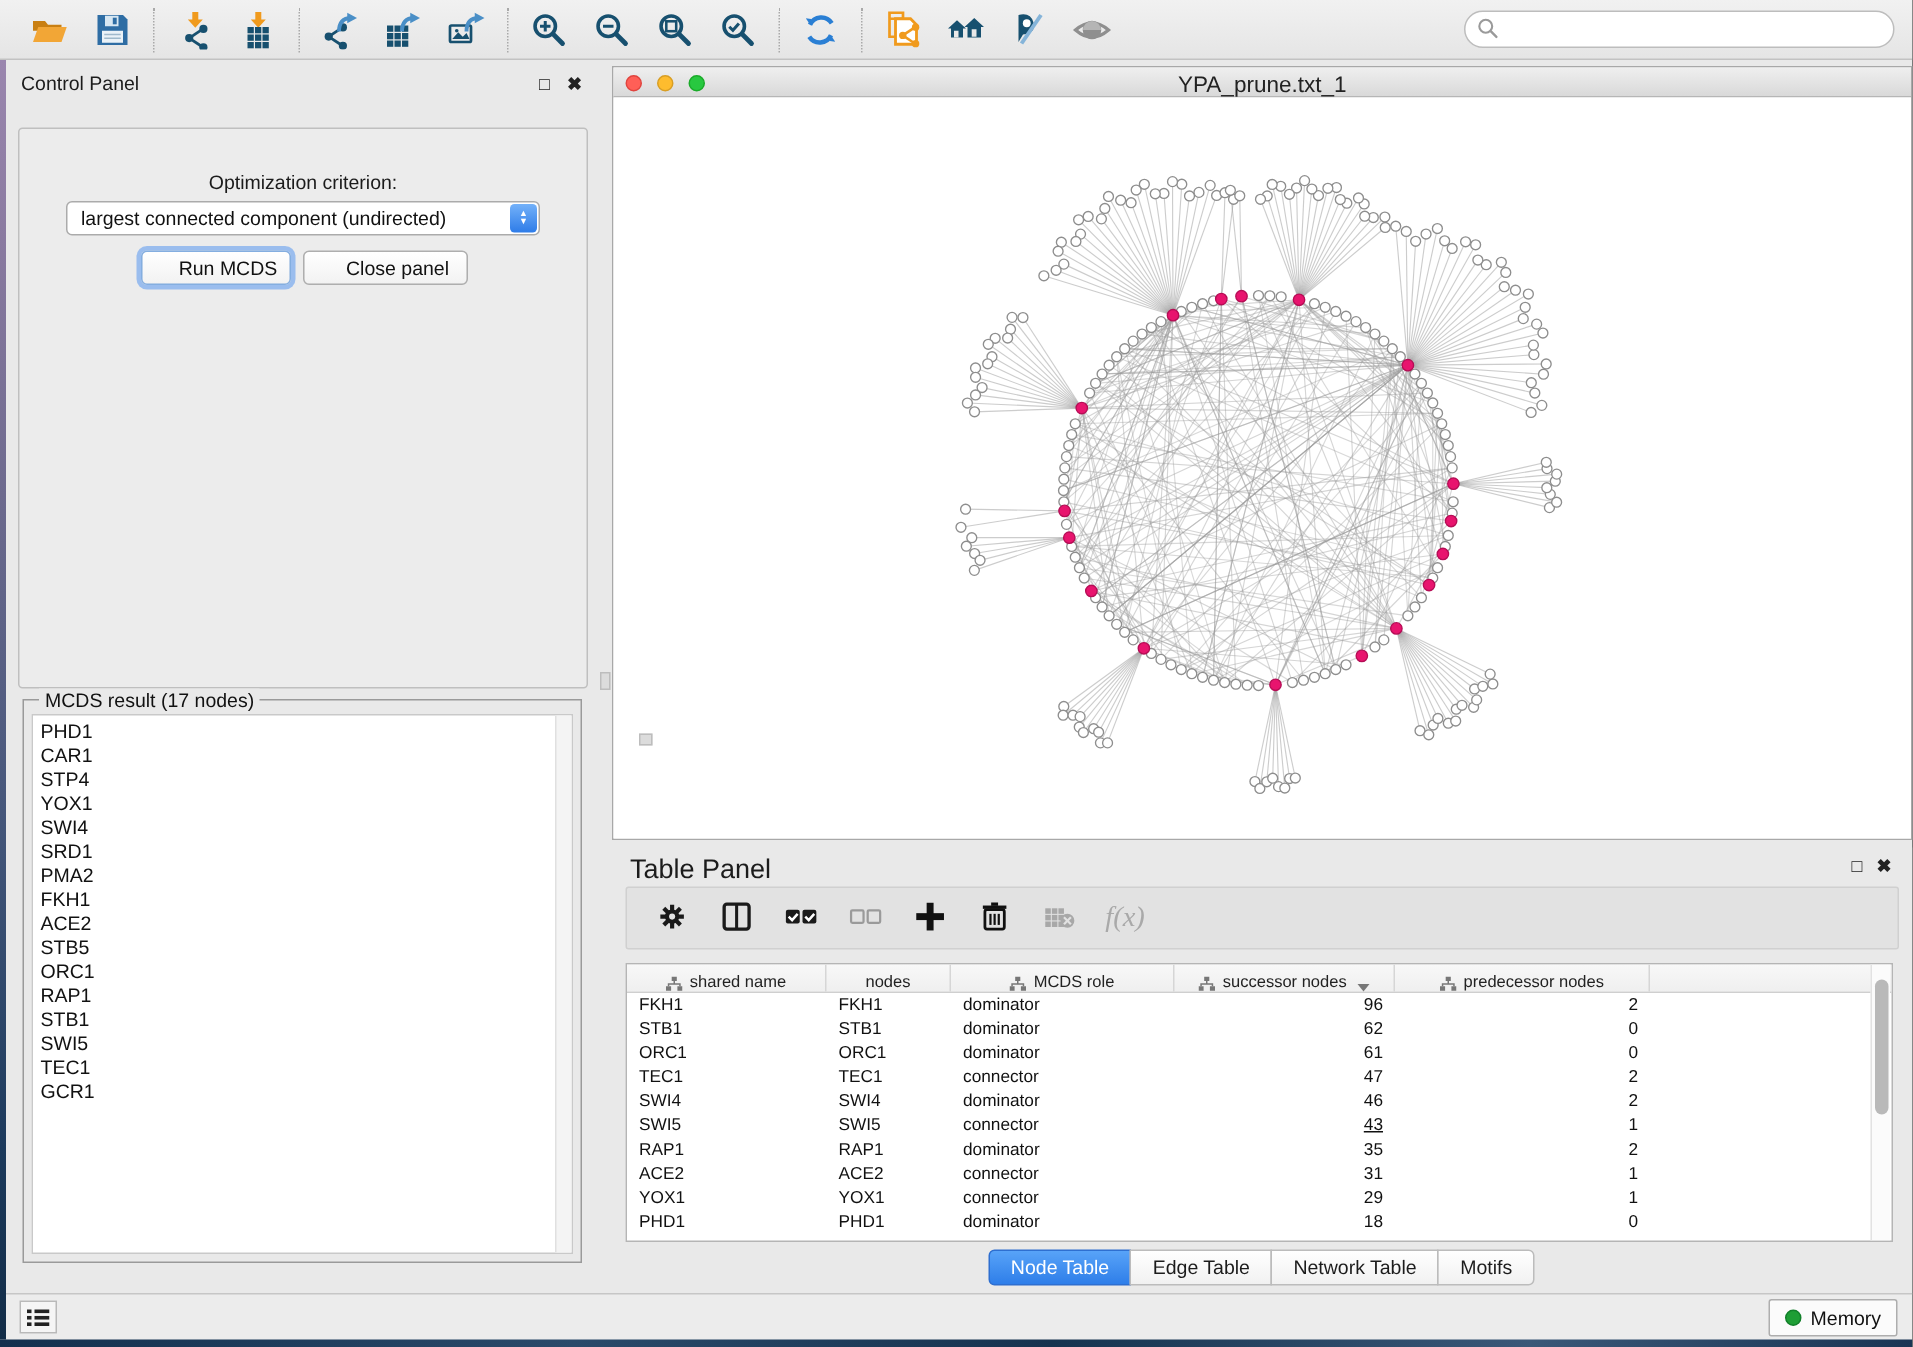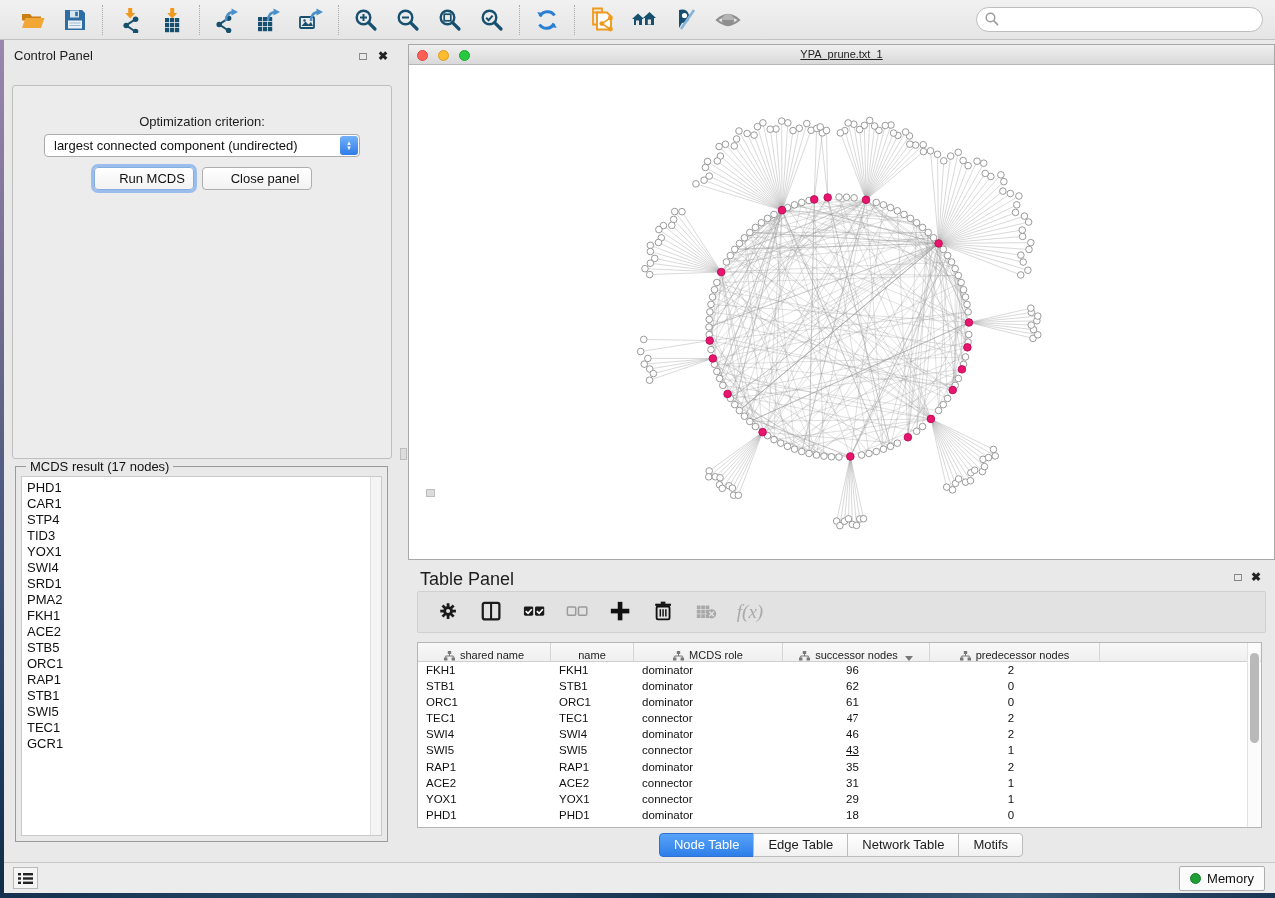--- a/index.html
+++ b/index.html
@@ -72,21 +72,21 @@
 
   
   .net-window { position:absolute; left:408px; top:44px; width:867px; height:516px;
     border:1px solid #a8a8a8; background:#fff; }
   .net-titlebar { position:absolute; left:0; top:0; width:100%; height:20px;
     background:linear-gradient(180deg,#efefef,#d9d9d9); border-bottom:1px solid #b6b6b6; }
   .tl { position:absolute; top:4.5px; width:11px; height:11px; border-radius:50%; cursor:pointer; }
   .tl-red { left:8px; background:#ff5f57; border:1px solid #e0443e; }
   .tl-yellow { left:29px; background:#febc2e; border:1px solid #d89e24; }
   .tl-green { left:50px; background:#28c840; border:1px solid #1aab29; }
-  .net-title { position:absolute; left:0; top:3px; width:100%; text-align:center; font-size:11px; color:#222;text-decoration:underline; }
+  .net-title { position:absolute; left:0; top:3px; width:100%; text-align:center; font-size:15px; color:#222; }
   .net-view { position:absolute; left:0; top:20px; width:865px; height:494px; background:#fff; overflow:hidden; }
 
   
   .table-panel { position:absolute; left:408px; top:565px; width:867px; height:297px; background:#e9e9e9; }
   .tp-title { position:absolute; left:12px; top:4px; font-size:18px; color:#1c1c1c; }
   .tp-float { right:28px; top:3px; }
   .tp-close { right:10px; top:3px; font-weight:bold; }
   .tp-toolbar { position:absolute; left:9px; top:26px; width:849px; height:42px; background:#e2e2e2;
     border:1px solid #d0d0d0; border-radius:2px; display:flex; align-items:center; gap:17px; padding-left:18px; }
   .tp-icon { width:26px; height:26px; display:flex; align-items:center; justify-content:center; cursor:pointer; }
@@ -97,21 +97,21 @@
     border:1px solid #b5b5b5; overflow:hidden; }
   .tp-hrow { display:flex; height:19px; background:linear-gradient(180deg,#f8f8f8,#efefef);
     border-bottom:1px solid #cfcfcf; }
   .tp-hcell { display:flex; align-items:flex-end; justify-content:center; gap:5px; font-size:11px; color:#222;
     border-right:1px solid #d6d6d6; position:relative; cursor:pointer; }
   .tp-hcell:last-child { border-right:none; }
   .sort-arrow { width:0; height:0; border-left:4px solid transparent; border-right:4px solid transparent;
     border-top:5px solid #777; margin-left:2px; }
   .tp-row { display:flex; height:16.1px; }
   .tp-cell { font-size:11.5px; color:#111; line-height:16px; white-space:nowrap; overflow:hidden; }
-  .tp-cell.num { text-align:center; }
+  .tp-cell.num { text-align:right; }
   .tp-scroll { position:absolute; right:1px; top:0; width:13px; height:184px; background:#fbfbfb;
     border-left:1px solid #e2e2e2; }
   .tp-thumb { position:absolute; left:2px; top:10px; width:9px; height:90px; background:#b9b9b9; border-radius:5px; }
 
   .tp-tabs { position:absolute; left:0; top:268px; width:100%; display:flex; justify-content:center; }
   .tp-tab { font-size:13px; color:#1c1c1c; background:linear-gradient(180deg,#ffffff,#f1f1f1);
     border:1px solid #bcbcbc; padding:3px 14px 4px; margin-left:-1px; cursor:pointer; }
   .tp-tab:first-child { border-radius:4px 0 0 4px; }
   .tp-tab:last-child { border-radius:0 4px 4px 0; }
   .tp-tab.active { background:linear-gradient(180deg,#58a3f8,#2e7ee9); color:#fff; border-color:#2e6fd0; }
@@ -337,21 +337,20 @@
     </div>
     <button class="cp-btn run-btn">Run MCDS</button>
     <button class="cp-btn closepanel-btn">Close panel</button>
 
     <div class="result-box">
       <span class="result-legend">MCDS result (17 nodes)</span>
       <div class="result-list" id="result-list">
           <div class="result-item">PHD1</div>
           <div class="result-item">CAR1</div>
           <div class="result-item">STP4</div>
-          <div class="result-item">TID3</div>
           <div class="result-item">YOX1</div>
           <div class="result-item">SWI4</div>
           <div class="result-item">SRD1</div>
           <div class="result-item">PMA2</div>
           <div class="result-item">FKH1</div>
           <div class="result-item">ACE2</div>
           <div class="result-item">STB5</div>
           <div class="result-item">ORC1</div>
           <div class="result-item">RAP1</div>
           <div class="result-item">STB1</div>
@@ -1087,21 +1086,21 @@
           <div class="tp-hcell" style="width: 133px;">
             <svg width="11" height="10" viewBox="0 0 11 10">
               <rect x="3.8" y="0" width="3.4" height="3" fill="#777"></rect>
               <rect x="0" y="6.5" width="3.4" height="3" fill="#777"></rect>
               <rect x="7.6" y="6.5" width="3.4" height="3" fill="#777"></rect>
               <path d="M5.5 3 v2 M1.7 6.5 v-1.5 h7.6 v1.5" fill="none" stroke="#777" stroke-width="1"></path>
             </svg>
             <span>shared name</span>
           </div>
           <div class="tp-hcell" style="width: 83px;">
-            <span>name</span>
+            <span>nodes</span>
           </div>
           <div class="tp-hcell" style="width: 149px;">
             <svg width="11" height="10" viewBox="0 0 11 10">
               <rect x="3.8" y="0" width="3.4" height="3" fill="#777"></rect>
               <rect x="0" y="6.5" width="3.4" height="3" fill="#777"></rect>
               <rect x="7.6" y="6.5" width="3.4" height="3" fill="#777"></rect>
               <path d="M5.5 3 v2 M1.7 6.5 v-1.5 h7.6 v1.5" fill="none" stroke="#777" stroke-width="1"></path>
             </svg>
             <span>MCDS role</span>
           </div>
@@ -1145,21 +1144,21 @@
             <div class="tp-cell" style="width: 133px; padding: 0px 0px 0px 8px;">ORC1</div>
             <div class="tp-cell" style="width: 83px; padding: 0px 0px 0px 8px;">ORC1</div>
             <div class="tp-cell" style="width: 149px; padding: 0px 0px 0px 8px;">dominator</div>
             <div class="tp-cell num" style="width: 147px; padding: 0px 8px 0px 0px;">61</div>
             <div class="tp-cell num" style="width: 170px; padding: 0px 8px 0px 0px;">0</div>
           </div>
           <div class="tp-row">
             <div class="tp-cell" style="width: 133px; padding: 0px 0px 0px 8px;">TEC1</div>
             <div class="tp-cell" style="width: 83px; padding: 0px 0px 0px 8px;">TEC1</div>
             <div class="tp-cell" style="width: 149px; padding: 0px 0px 0px 8px;">connector</div>
-            <div class="tp-cell num" style="width: 147px; padding: 0px 8px 0px 0px; font-family: Liberation Serif, serif;">47</div>
+            <div class="tp-cell num" style="width: 147px; padding: 0px 8px 0px 0px;">47</div>
             <div class="tp-cell num" style="width: 170px; padding: 0px 8px 0px 0px;">2</div>
           </div>
           <div class="tp-row">
             <div class="tp-cell" style="width: 133px; padding: 0px 0px 0px 8px;">SWI4</div>
             <div class="tp-cell" style="width: 83px; padding: 0px 0px 0px 8px;">SWI4</div>
             <div class="tp-cell" style="width: 149px; padding: 0px 0px 0px 8px;">dominator</div>
             <div class="tp-cell num" style="width: 147px; padding: 0px 8px 0px 0px;">46</div>
             <div class="tp-cell num" style="width: 170px; padding: 0px 8px 0px 0px;">2</div>
           </div>
           <div class="tp-row">

